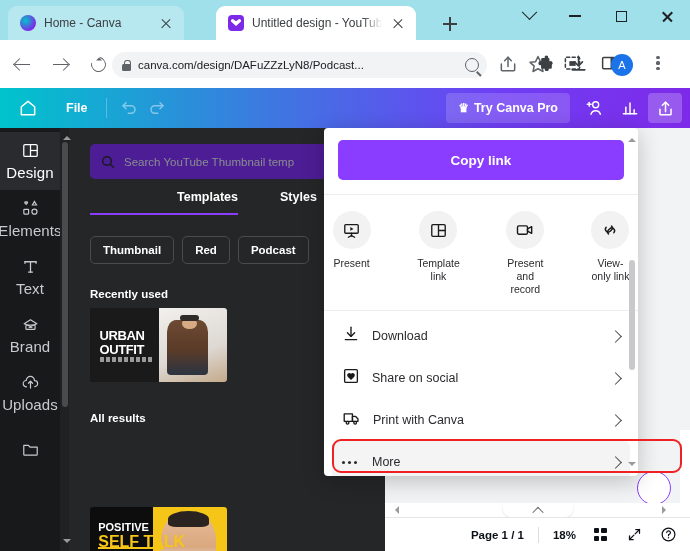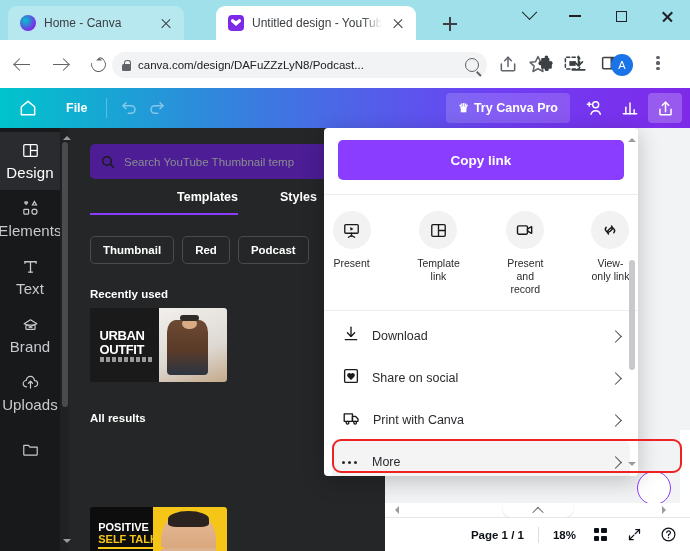--- a/index.html
+++ b/index.html
@@ -193,21 +193,21 @@
   .t-urban .w2 { top:47%; }
   .t-urban .sub { position:absolute; left:7%; top:66%; width:40%; height:5px;
       background: repeating-linear-gradient(90deg,#9a9a9a 0 4px, transparent 4px 6px); }
 
   .t-pos { background:#0d0d0d; position:relative; }
   .t-pos .ybg { position:absolute; right:0; top:0; width:54%; height:100%; background:#f5c518; }
   .t-pos .face { position:absolute; right:8%; top:8%; width:40%; height:92%;
       background:linear-gradient(180deg,#e8bb98 0%,#d9a87f 50%,#f0ede7 78%); border-radius:40% 40% 8px 8px; }
   .t-pos .hair { position:absolute; right:13%; top:5%; width:30%; height:22%; background:#2a2320; border-radius:50% 50% 20% 20%; }
   .t-pos .l1 { position:absolute; left:6%; top:20%; color:#fff; font-weight:900; font-size:11px; line-height:1; }
-  .t-pos .l2 { position:absolute; left:6%; top:36%; color:#f5c518; font-weight:900; font-size:11px; line-height:1;text-align:right; }
+  .t-pos .l2 { position:absolute; left:6%; top:36%; color:#f5c518; font-weight:900; font-size:16px; line-height:1;text-align:right; }
   .t-pos .bar { position:absolute; left:6%; top:54%; width:48%; height:2px; background:#f5c518; }
 
   
   .canvas-area { position:absolute; top:128px; left:385px; width:305px; height:423px; background:#f2f3f5; }
 
   .floating-btn {
     position:absolute; left:637px; top:471px; width:34px; height:34px; border-radius:50%;
     background:#fff; border:1.5px solid #8b3dff;
   }
 

